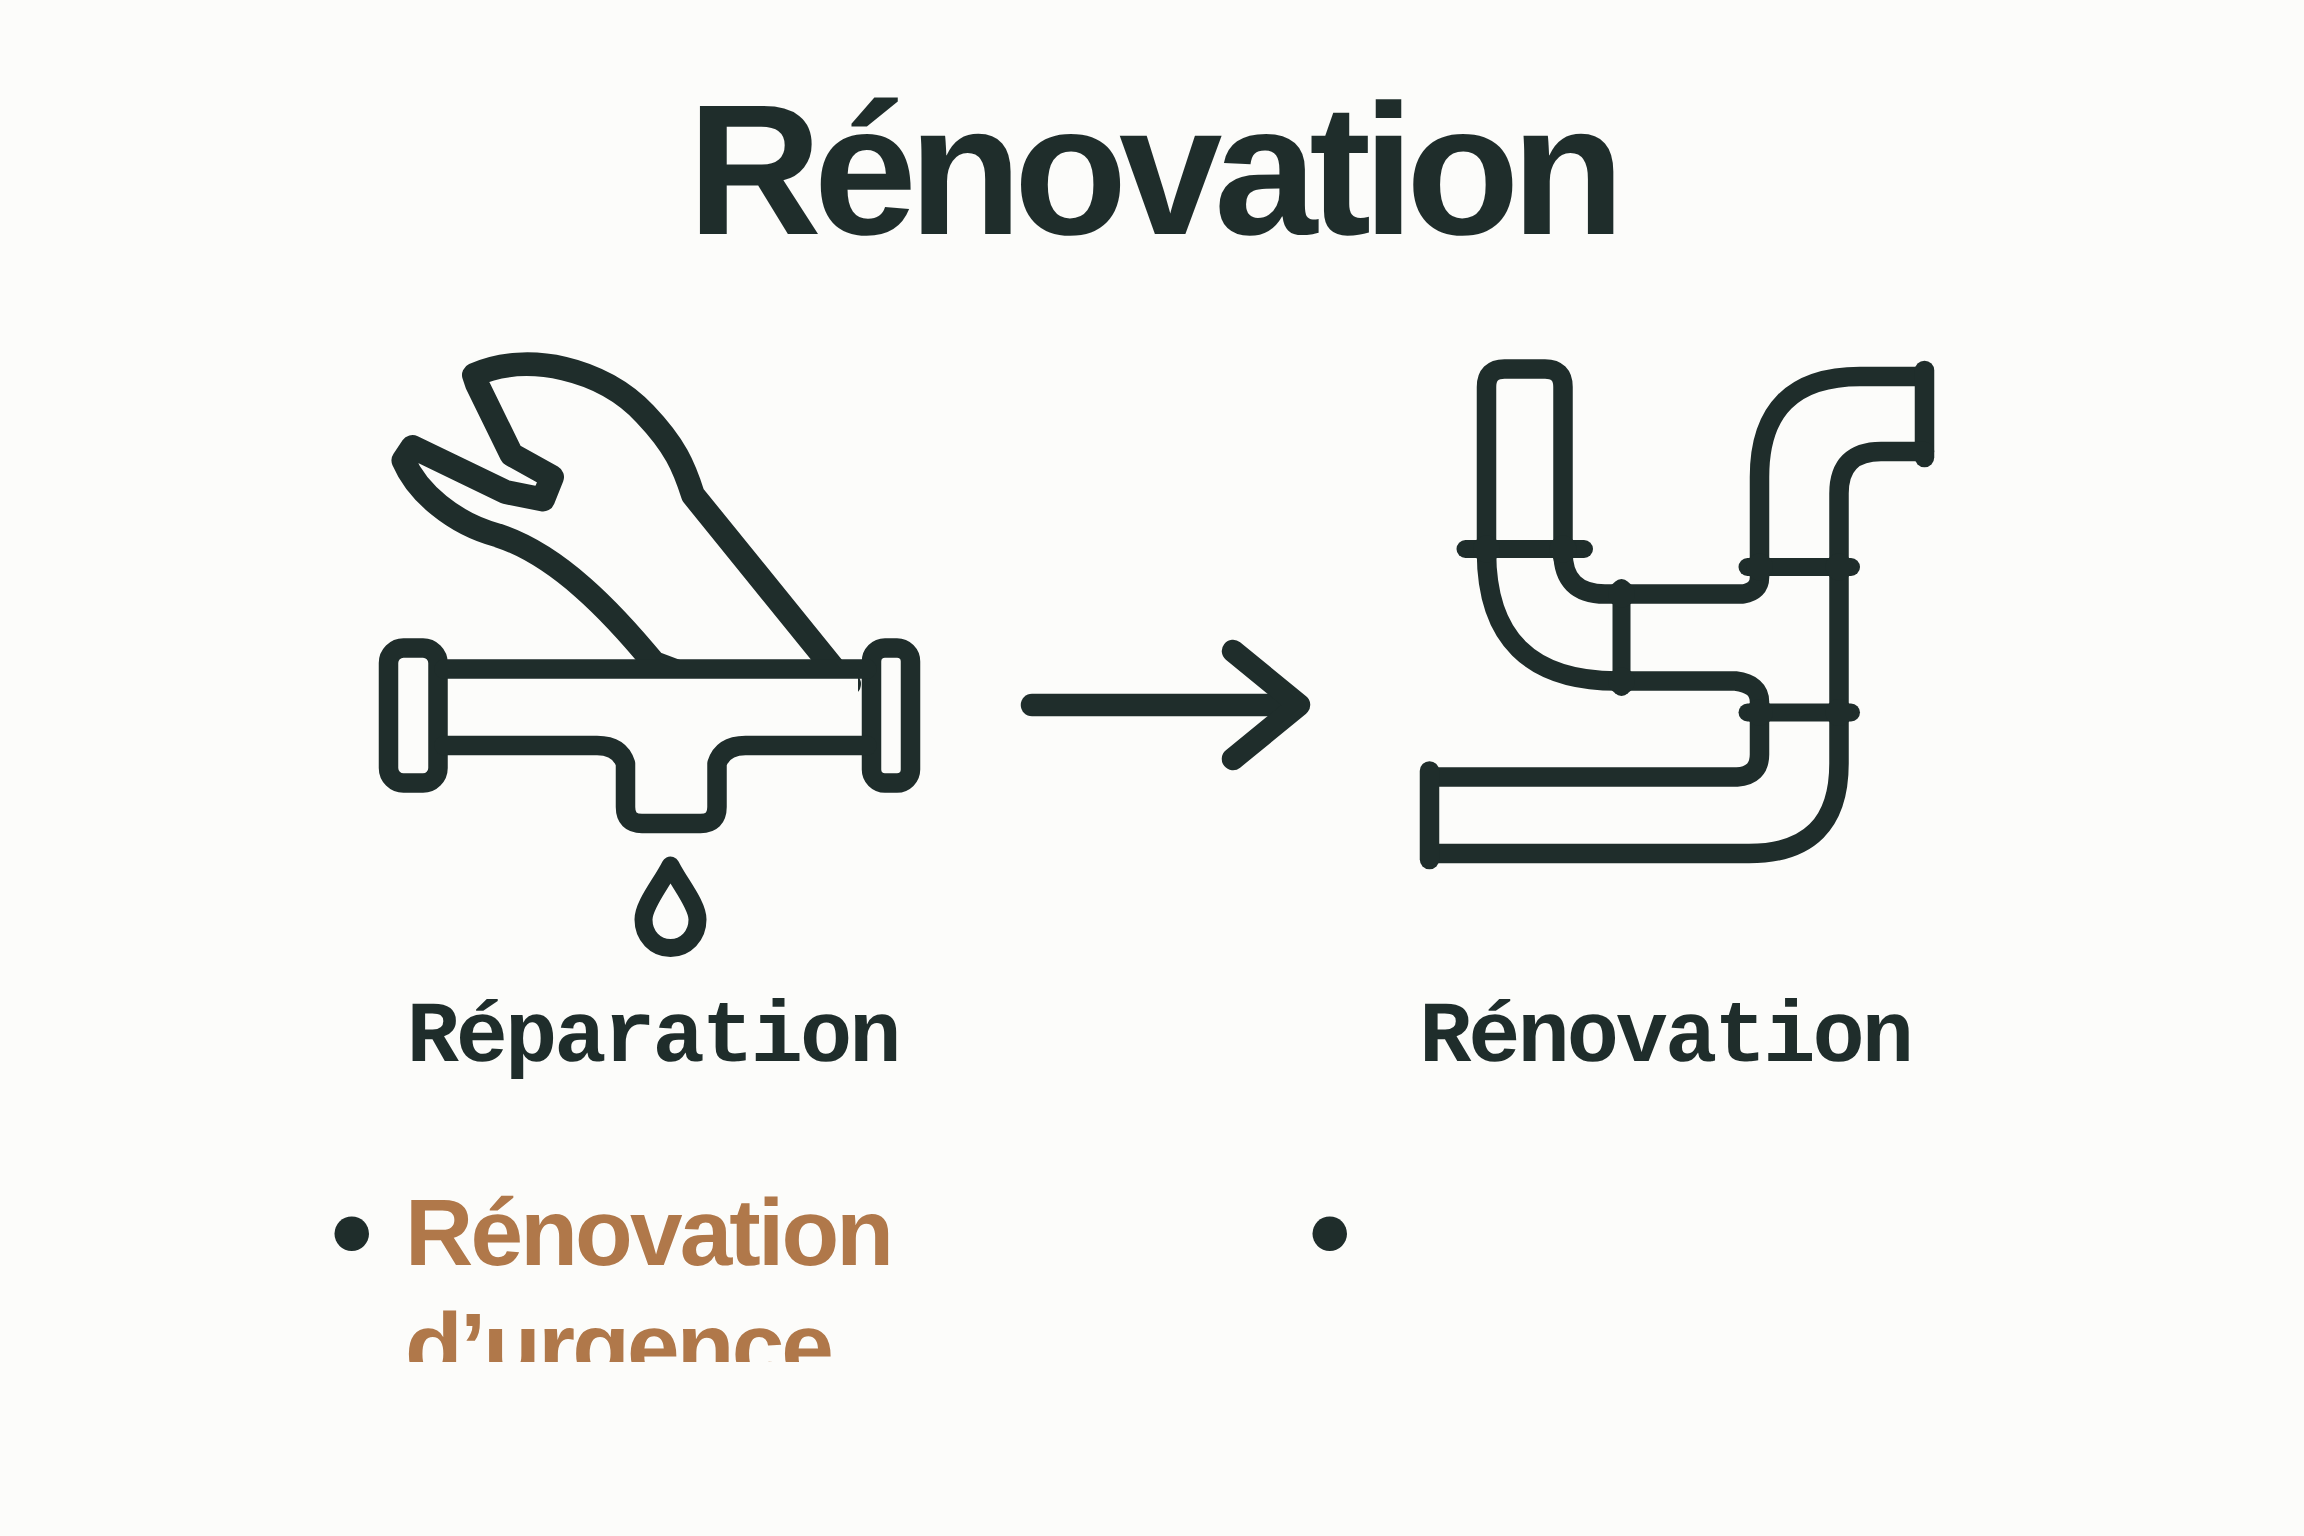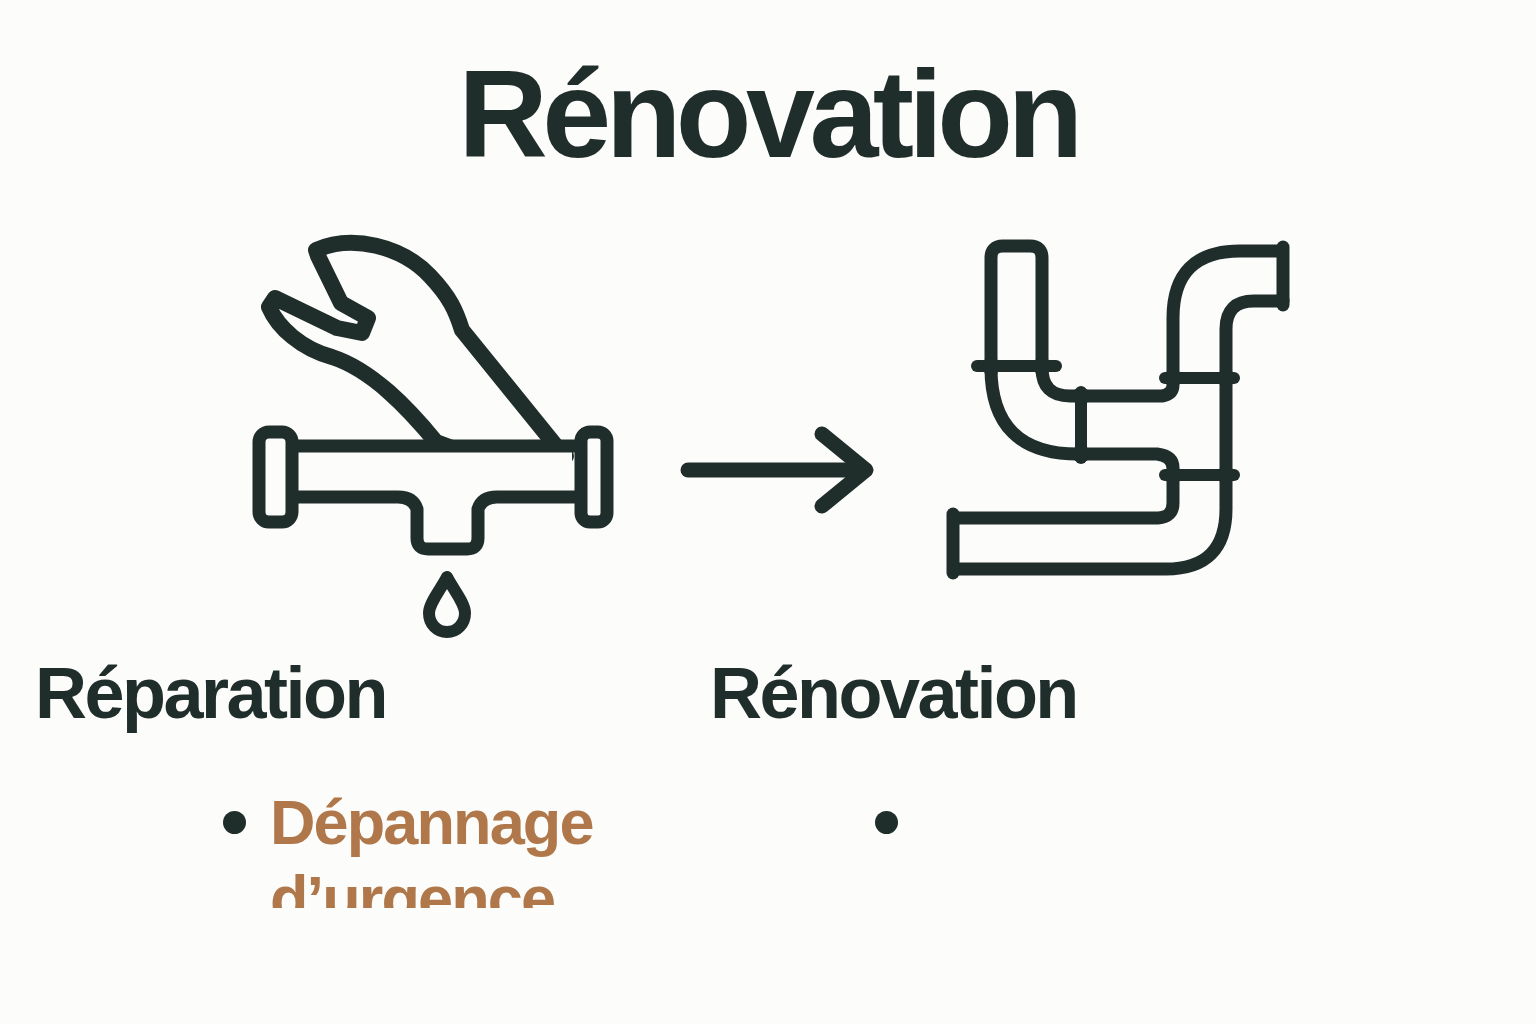--- a/index.html
+++ b/index.html
@@ -32,25 +32,27 @@
   }
   .graphics {
     position: absolute;
     top: 0; left: 0;
     width: 1536px;
     height: 1024px;
   }
   .col-label {
     position: absolute;
     top: 648px;
-    font-size: 72px;
+    font-size: 58px;
     line-height: 90px;
     font-weight: 700;
     letter-spacing: -0.035em;
     color: var(--ink);
+    text-align: center;
+    font-family: Liberation Mono, monospace;
   }
   .col-label.left  { left: 35px;  width: 800px; }
   .col-label.right { left: 710px; width: 800px; }
   .bullets {
     position: absolute;
     top: 784px;
     display: flex;
     align-items: flex-start;
   }
   .bullets.left  { left: 223px; }
@@ -164,19 +166,19 @@
       <circle class="bump" cx="1173" cy="475" r="9"></circle>
       <circle class="bump" cx="1226" cy="475" r="9"></circle>
     </g>
   </svg>
 
   <div class="col-label left">Réparation</div>
   <div class="col-label right">Rénovation</div>
 
   <div class="bullets left">
     <div class="dot"></div>
-    <div class="bullet-text">Dépannage d’urgence</div>
+    <div class="bullet-text">Rénovation d’urgence</div>
   </div>
   <div class="bullets right">
     <div class="dot"></div>
   </div>
 
 </div>
 
 </body></html>

